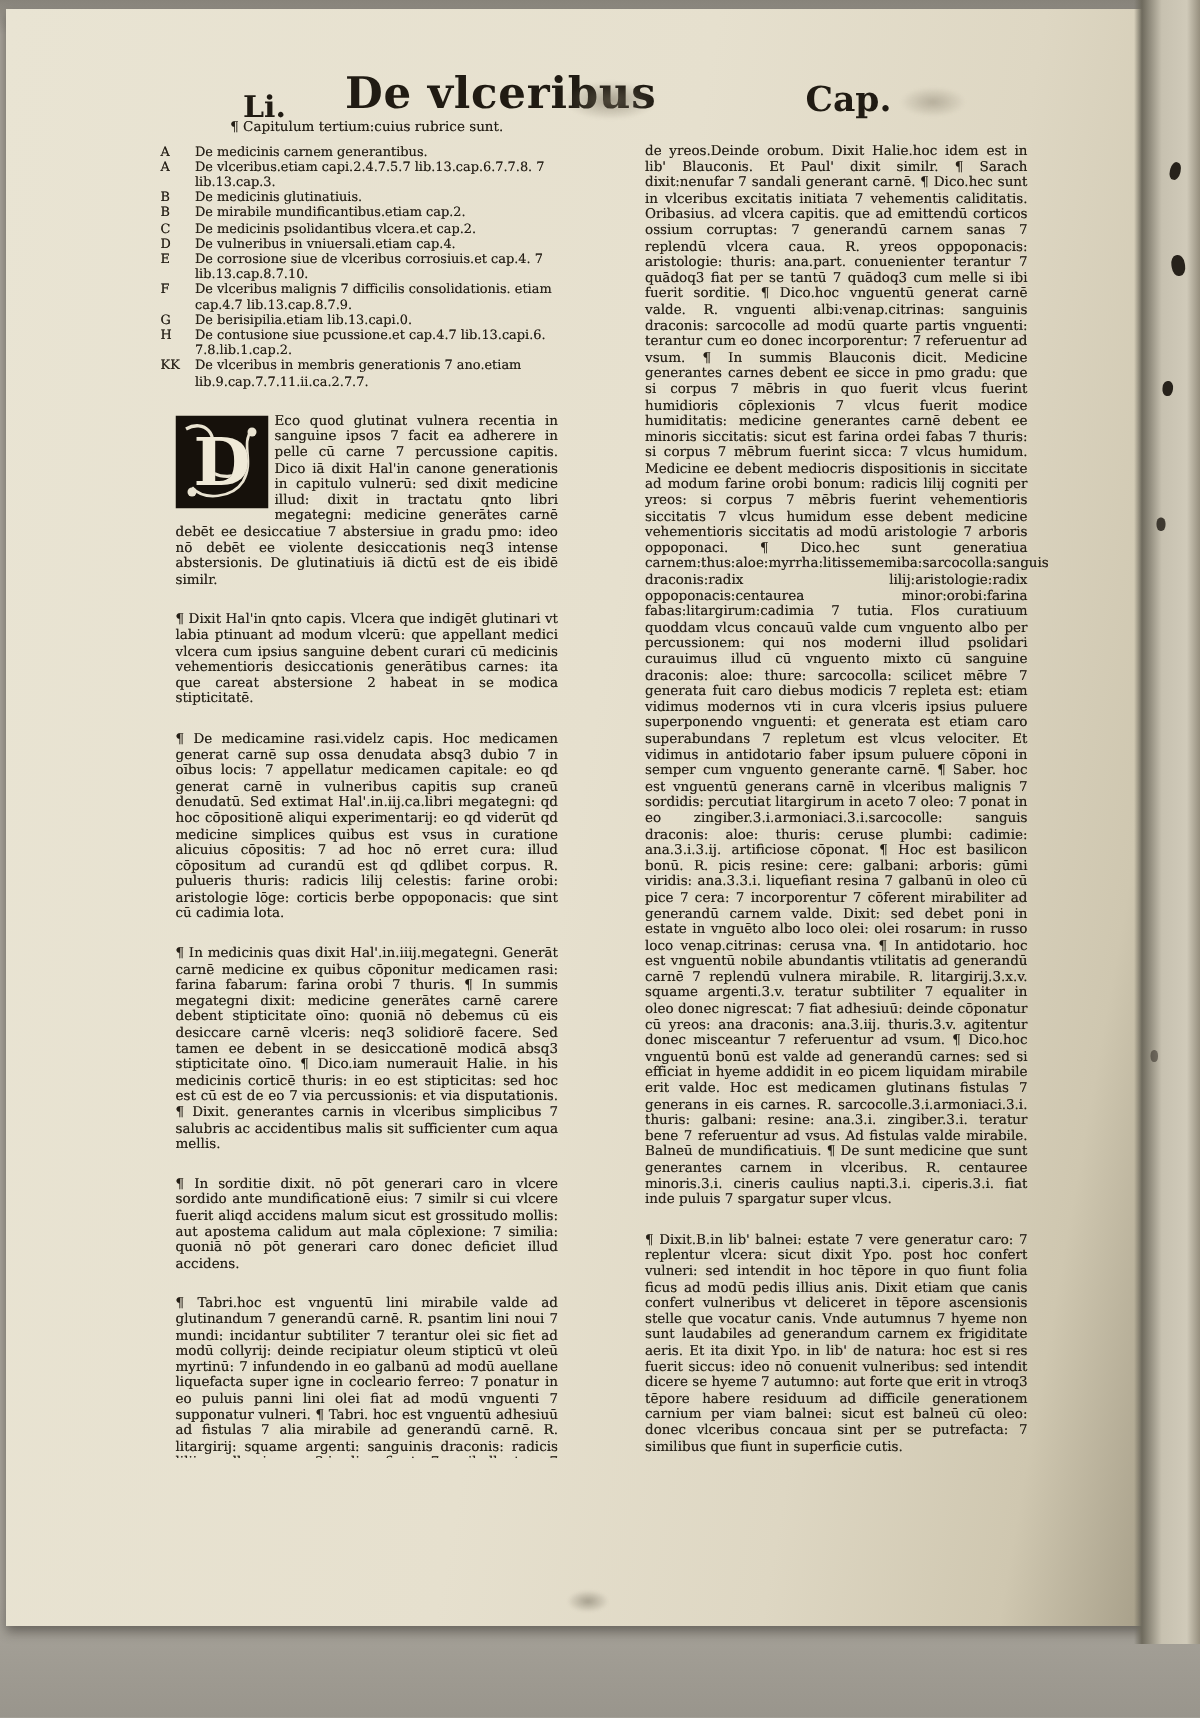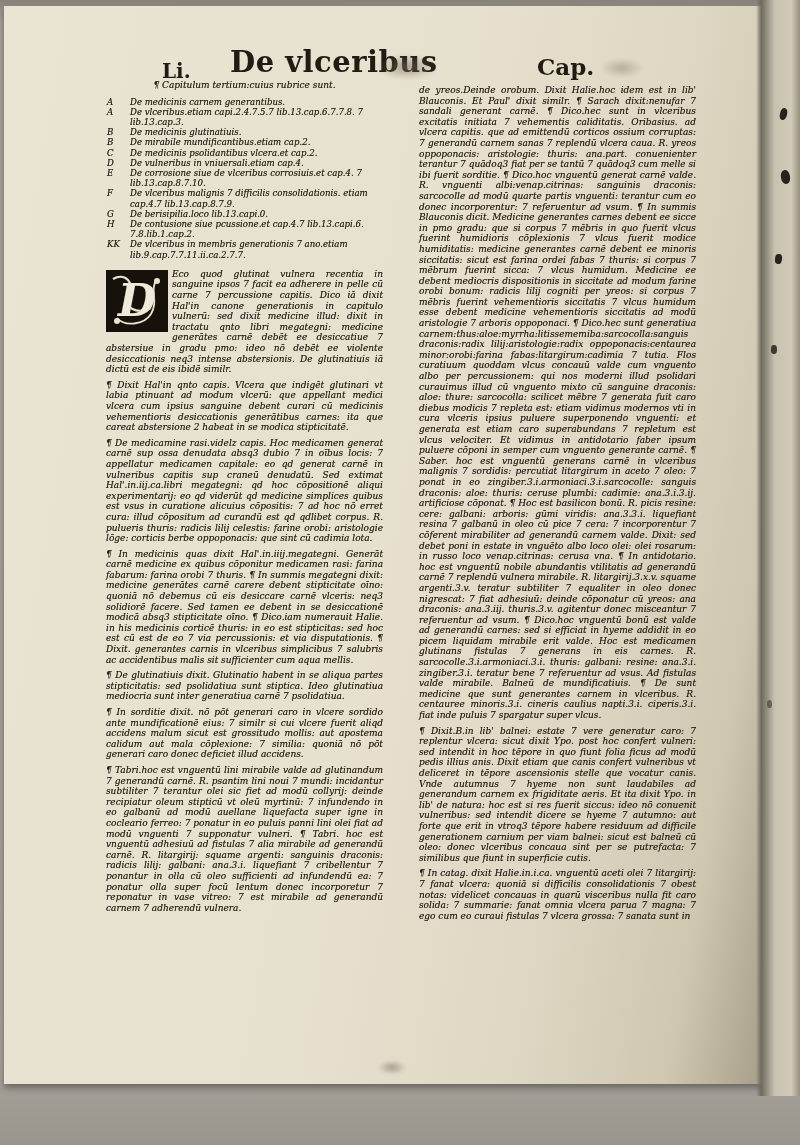--- a/index.html
+++ b/index.html
@@ -32,30 +32,30 @@
   .title{position:absolute;left:226px;top:-7px;margin:0;font-size:29px;font-weight:bold;letter-spacing:.5px;}
   .cap{position:absolute;left:533px;top:1px;font-size:23px;font-weight:bold;}
   .stain{position:absolute;pointer-events:none;}
   .stain-title{left:372px;top:2px;width:62px;height:26px;
     background:radial-gradient(ellipse at center,rgba(118,110,92,.55),rgba(118,110,92,0) 70%);filter:blur(1px);}
   .stain-cap{left:596px;top:6px;width:44px;height:20px;
     background:radial-gradient(ellipse at center,rgba(118,110,92,.4),rgba(118,110,92,0) 70%);filter:blur(1px);}
   .foot-smudge{position:absolute;left:374px;top:1054px;width:28px;height:15px;
     background:radial-gradient(ellipse,rgba(92,86,70,.45),transparent 70%);filter:blur(1px);}
   
-  .columns{position:absolute;left:97px;top:74px;display:flex;gap:26px;font-style:italic;}
+  .columns{position:absolute;left:97px;top:74px;display:flex;gap:26px;}
   .col{width:287px;height:892px;overflow:hidden;
     font-size:9px;line-height:10.6px;text-align:justify;color:#251f16;
     text-shadow:0 0 .3px rgba(38,32,24,.65);}
   .rubric{text-align:center;font-size:9px;margin:0 0 6px 0;}
   .toc{margin:0 0 9px 0;padding-left:6px;font-size:8.6px;line-height:10.2px;}
   .toc-row{display:flex;}
   .toc-letter{flex:0 0 23px;}
   .toc-text{flex:1;text-align:left;}
-  .blk{position:relative;margin:5px;}
+  .blk{position:relative;margin:16px;}
   .opening{min-height:64px;}
   .dropcap{float:left;width:62px;height:62px;margin:1px 4px 1px 0;}
 </style>
 </head>
 <body>
 
 <div class="scan">
 
   <div class="page">
 
@@ -109,21 +109,21 @@
               <span class="toc-text">De corrosione siue de vlceribus corrosiuis.et cap.4. 7 lib.13.cap.8.7.10.</span>
             </div>
 
             <div class="toc-row">
               <span class="toc-letter">F</span>
               <span class="toc-text">De vlceribus malignis 7 difficilis consolidationis. etiam cap.4.7 lib.13.cap.8.7.9.</span>
             </div>
 
             <div class="toc-row">
               <span class="toc-letter">G</span>
-              <span class="toc-text">De berisipilia.loco lib.13.capi.0.</span>
+              <span class="toc-text">De berisipilia.etiam lib.13.capi.0.</span>
             </div>
 
             <div class="toc-row">
               <span class="toc-letter">H</span>
               <span class="toc-text">De contusione siue pcussione.et cap.4.7 lib.13.capi.6. 7.8.lib.1.cap.2.</span>
             </div>
 
             <div class="toc-row">
               <span class="toc-letter">KK</span>
               <span class="toc-text">De vlceribus in membris generationis 7 ano.etiam lib.9.cap.7.7.11.ii.ca.2.7.7.</span>
@@ -156,25 +156,20 @@
               
               <span class="ptext">¶ De medicamine rasi.videlz capis. Hoc medicamen generat carnē sup ossa denudata absq3 dubio 7 in oībus locis: 7 appellatur medicamen capitale: eo qd generat carnē in vulneribus capitis sup craneū denudatū. Sed extimat Hal'.in.iij.ca.libri megategni: qd hoc cōpositionē aliqui experimentarij: eo qd viderūt qd medicine simplices quibus est vsus in curatione alicuius cōpositis: 7 ad hoc nō erret cura: illud cōpositum ad curandū est qd qdlibet corpus. R. pulueris thuris: radicis lilij celestis: farine orobi: aristologie lōge: corticis berbe oppoponacis: que sint cū cadimia lota.</span>
             </p>
 
             <p class="blk">
               
               
               <span class="ptext">¶ In medicinis quas dixit Hal'.in.iiij.megategni. Generāt carnē medicine ex quibus cōponitur medicamen rasi: farina fabarum: farina orobi 7 thuris. ¶ In summis megategni dixit: medicine generātes carnē carere debent stipticitate oīno: quoniā nō debemus cū eis desiccare carnē vlceris: neq3 solidiorē facere. Sed tamen ee debent in se desiccationē modicā absq3 stipticitate oīno. ¶ Dico.iam numerauit Halie. in his medicinis corticē thuris: in eo est stipticitas: sed hoc est cū est de eo 7 via percussionis: et via disputationis. ¶ Dixit. generantes carnis in vlceribus simplicibus 7 salubris ac accidentibus malis sit sufficienter cum aqua mellis.</span>
             </p>
 
-            <p class="blk">
-              
-              
-              <span class="ptext">¶ De glutinatiuis dixit. Glutinatio habent in se aliqua partes stipticitatis: sed psolidatiua sunt stiptica. Ideo glutinatiua mediocria sunt inter generatiua carnē 7 psolidatiua.</span>
-            </p>
 
             <p class="blk">
               
               
               <span class="ptext">¶ In sorditie dixit. nō pōt generari caro in vlcere sordido ante mundificationē eius: 7 similr si cui vlcere fuerit aliqd accidens malum sicut est grossitudo mollis: aut apostema calidum aut mala cōplexione: 7 similia: quoniā nō pōt generari caro donec deficiet illud accidens.</span>
             </p>
 
             <p class="blk">
               
               

